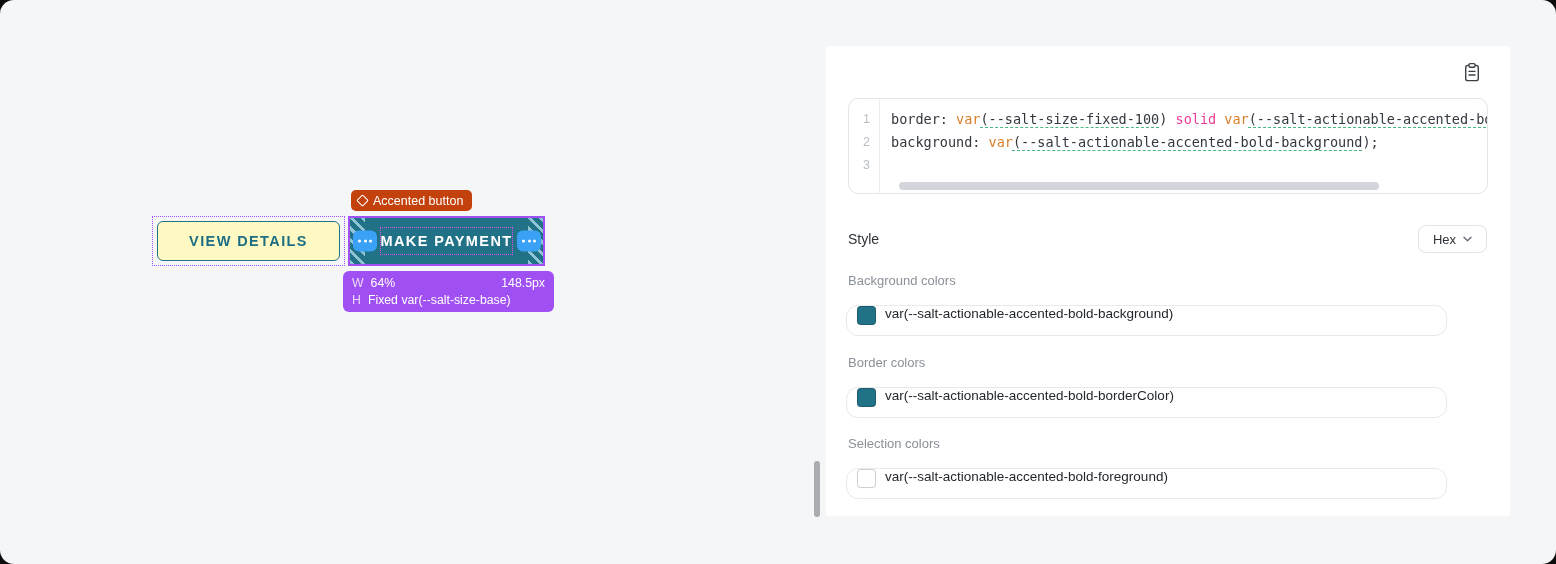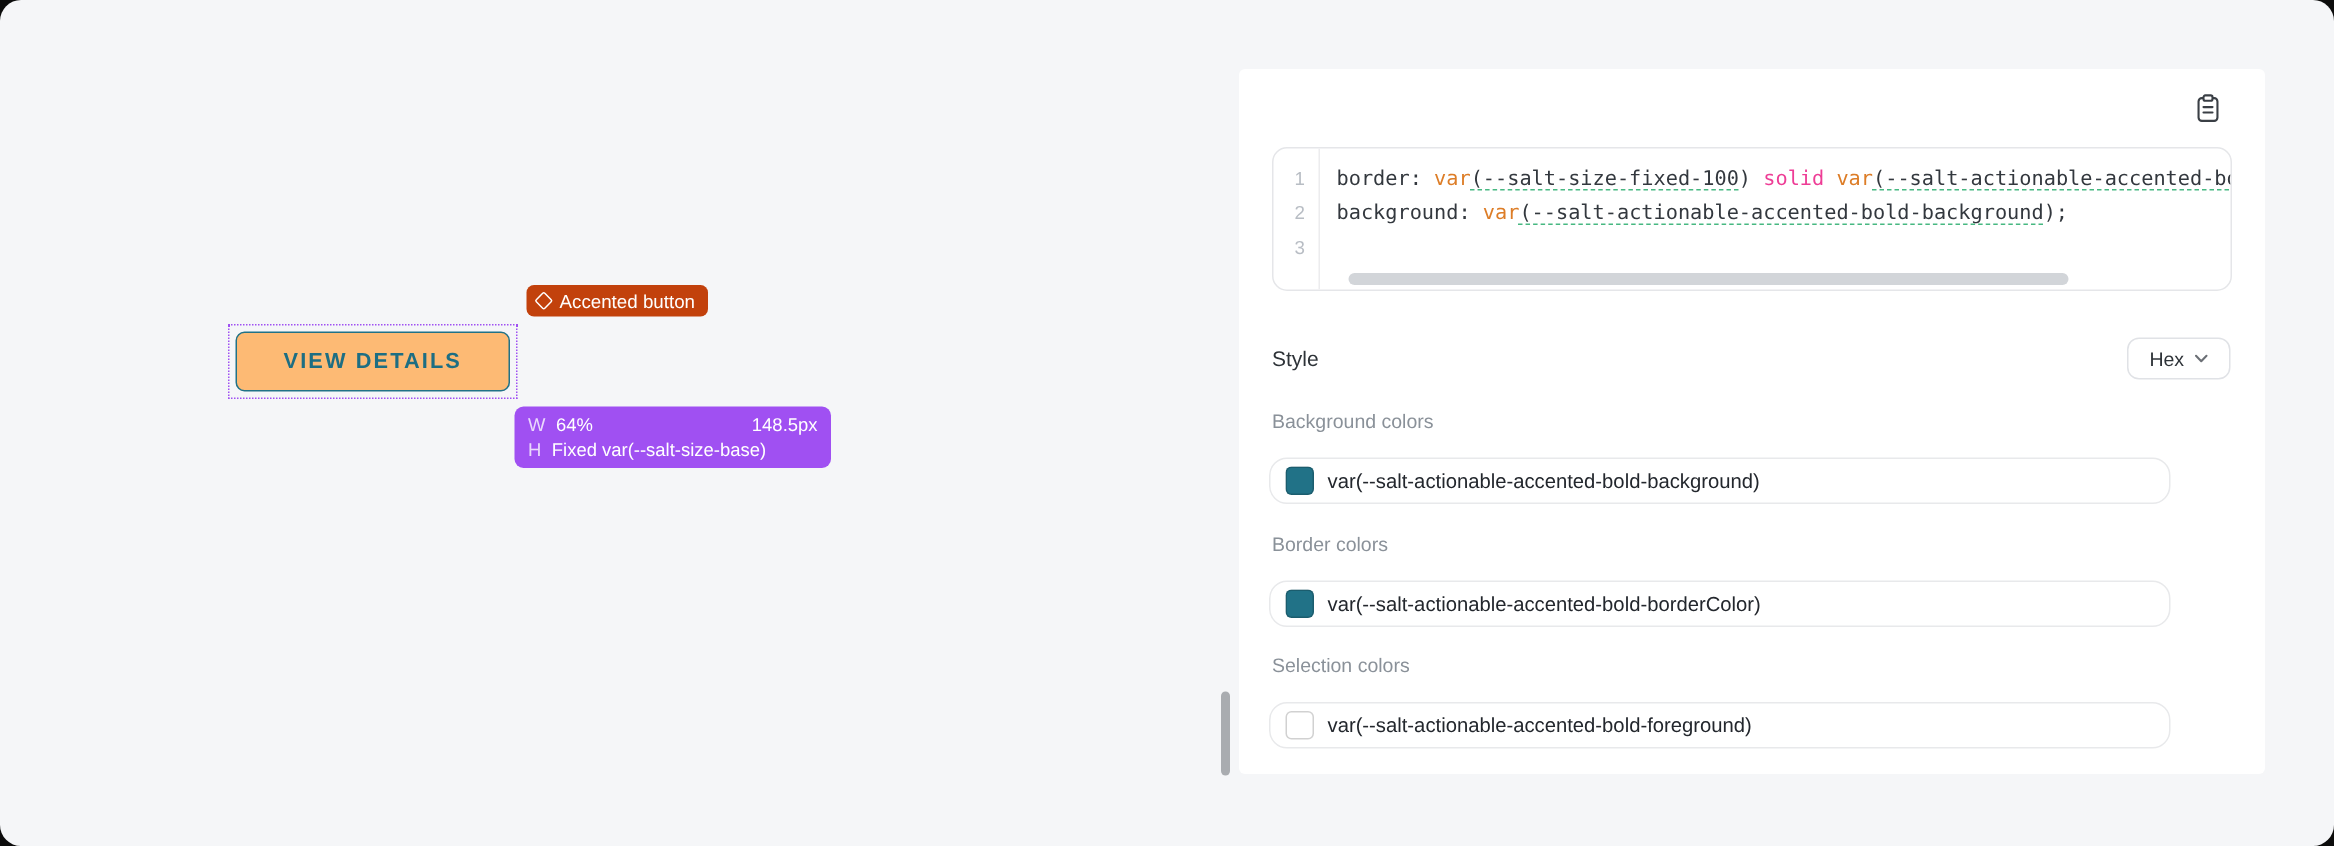--- a/index.html
+++ b/index.html
@@ -14,21 +14,21 @@
   
   .canvas { position: absolute; inset: 0; }
 
   
   .vd-wrap {
     position: absolute; left: 152px; top: 216px; width: 193px; height: 50px;
     border: 1px dotted #a050f2;
   }
   .vd-btn {
     position: absolute; inset: 4px;
-    background: #fdba74; border: 1.5px solid #217287; border-radius: 6px;
+    background: #fef9c3; border: 1.5px solid #217287; border-radius: 6px;
     color: #1d6e83; font-weight: bold; font-size: 14.5px; letter-spacing: 1.4px;
     display: flex; align-items: center; justify-content: center;
     font-family: "Liberation Sans", sans-serif; cursor: pointer;
   }
 
   
   .badge {
     position: absolute; left: 351px; top: 190px; height: 21px;
     background: #c2410c; border-radius: 5px;
     display: inline-flex; align-items: center; gap: 6px; padding: 0 9px 0 7px;
@@ -135,21 +135,21 @@
     font-size: 13px; color: #2e3338; cursor: pointer;
     font-family: "Liberation Sans", sans-serif;
   }
   .group-label {
     position: absolute; left: 22px;
     font-size: 13px; color: #8a9199;
   }
   .color-row {
     position: absolute; left: 20px; width: 601px; height: 31px;
     border: 1px solid #e8e9eb; border-radius: 12px; background: #fff;
-    display: flex; align-items: center; gap: 9px; padding: 0 10px;
+    display: flex; align-items: flex-start; gap: 9px; padding: 0 10px;
     cursor: pointer;
   }
   .swatch {
     width: 19px; height: 19px; border-radius: 4px; flex: 0 0 auto;
     border: 1px solid rgba(0,0,0,0.18);
   }
   .color-value { font-size: 13.5px; color: #23272d; white-space: nowrap; }
 
   .g0-label { top: 227px; }  .g0-row { top: 259px; }
   .g1-label { top: 309px; }  .g1-row { top: 341px; }
@@ -170,20 +170,37 @@
 
     <div class="vd-wrap">
       <button class="vd-btn">VIEW DETAILS</button>
     </div>
 
     <div class="badge">
       <span class="diamond"></span>
       <span>Accented button</span>
     </div>
 
+    <div class="mp-box">
+      <div class="hatch left"></div>
+      <div class="hatch right"></div>
+      <div class="mp-text-outline">
+        <span class="mp-label">MAKE PAYMENT</span>
+      </div>
+      <button class="handle left">
+        <i></i>
+          <i></i>
+          <i></i>
+      </button>
+      <button class="handle right">
+        <i></i>
+          <i></i>
+          <i></i>
+      </button>
+    </div>
 
     <div class="size-tip">
       <div class="row">
         <span class="dim">W</span>
         <span>64%</span>
         <span class="pxval">148.5px</span>
       </div>
       <div class="row">
         <span class="dim">H</span>
         <span>Fixed var(--salt-size-base)</span>

